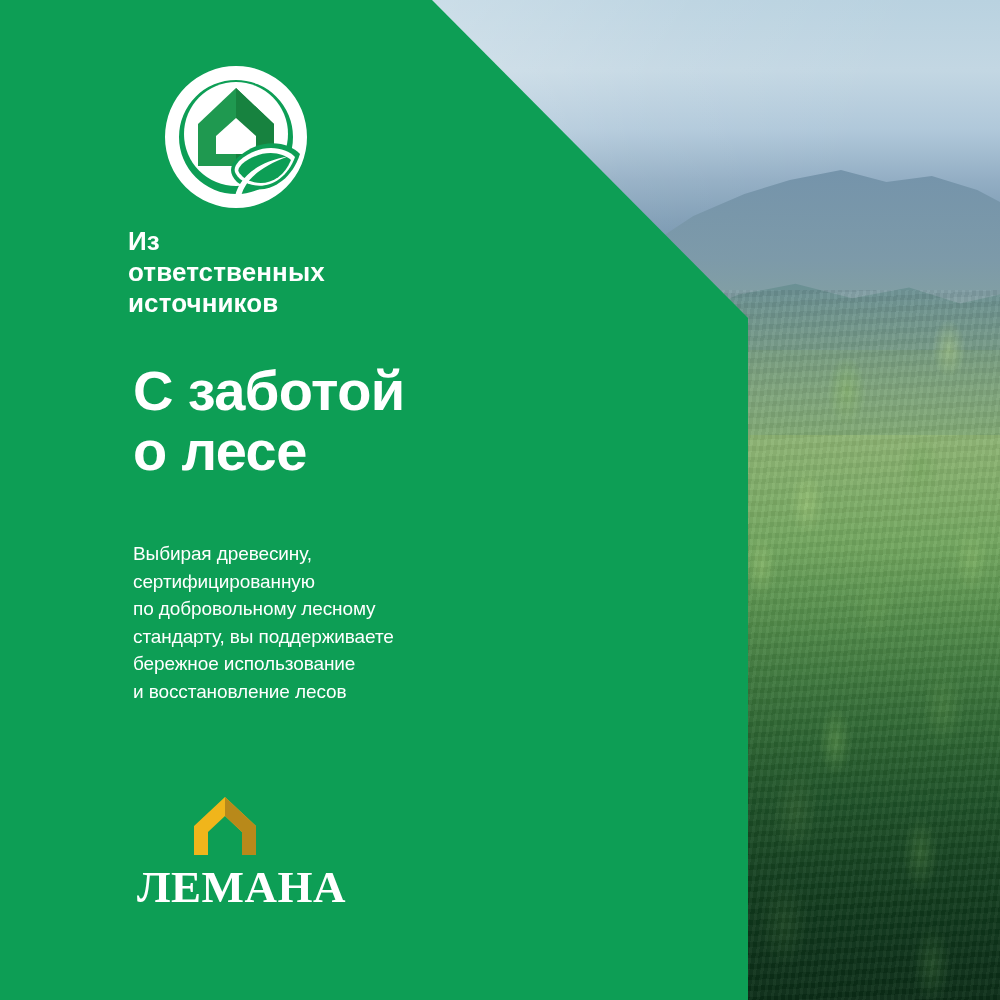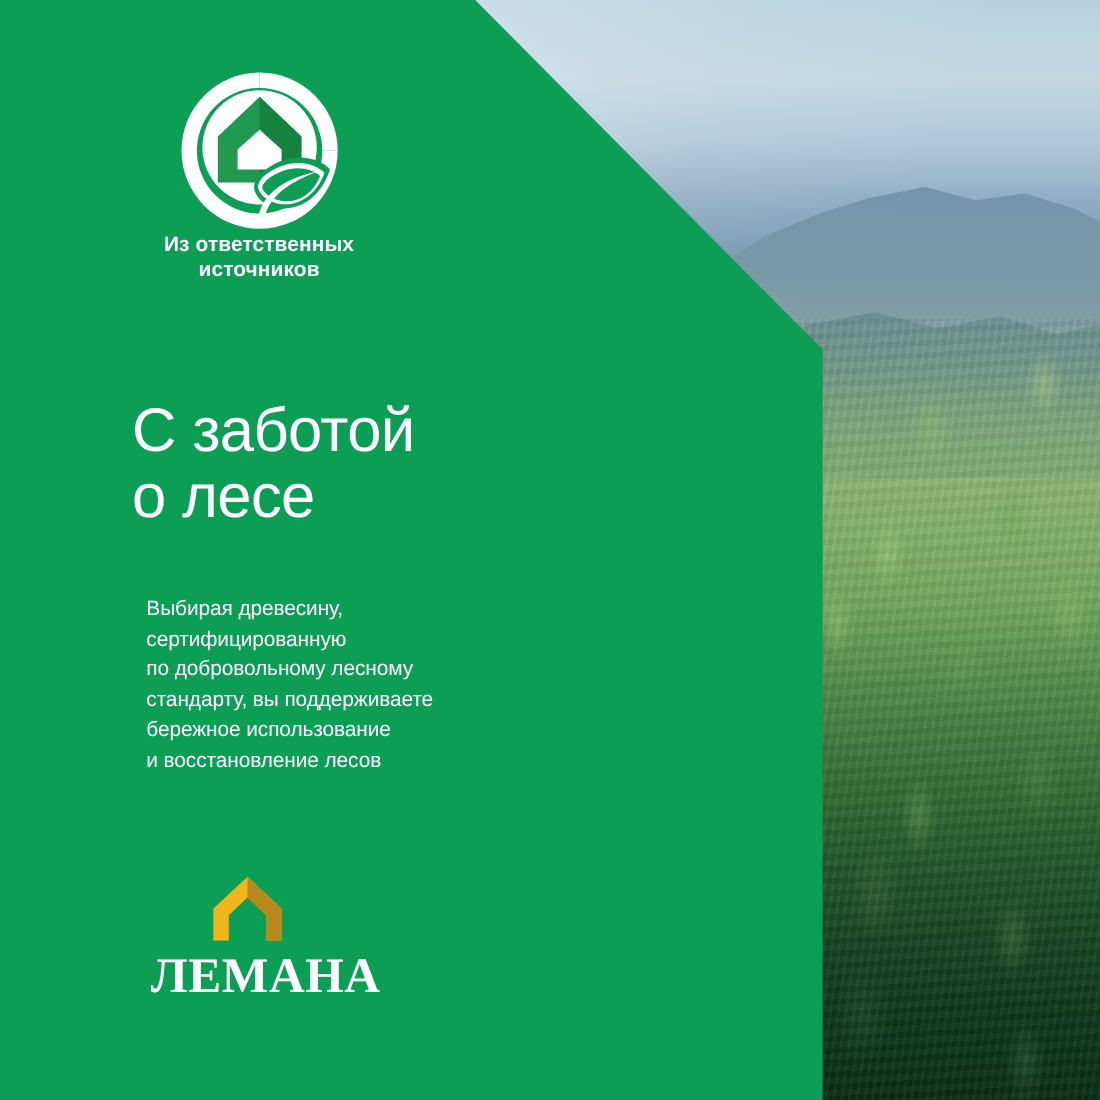--- a/index.html
+++ b/index.html
@@ -146,37 +146,36 @@
     left: 128px;
     width: 215px;
   }
   .badge-mark {
     width: 150px;
     height: 150px;
     margin: 0 auto;
     display: block;
   }
   .badge-caption {
-    margin-top: 0;
-    text-align: center;
-    color: #ffffff;
-    font-size: 19px;
+    margin-top: 14px;
+    color: #ffffff;
+    font-size: 26px;
     font-weight: bold;
     line-height: 1.2;
     letter-spacing: .1px;
   }
 
   
   .headline {
     position: absolute;
-    left: 120px;
+    left: 133px;
     top: 323px;
     color: #ffffff;
     font-size: 56px;
-    font-weight: normal;
+    font-weight: bold;
     line-height: 1.08;
     letter-spacing: -0.6px;
     white-space: pre-line;
   }
 
   
   .bodycopy {
     position: absolute;
     left: 133px;
     top: 521px;

